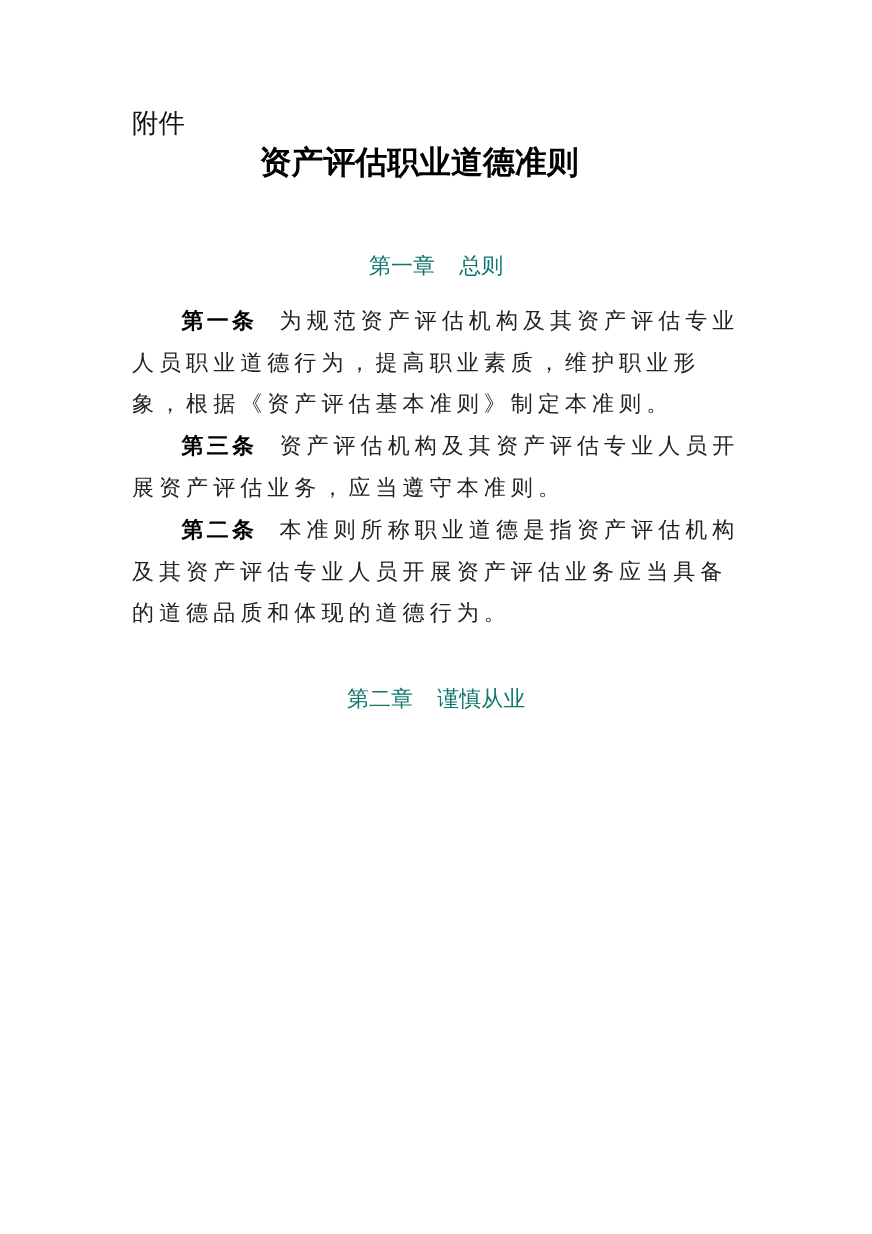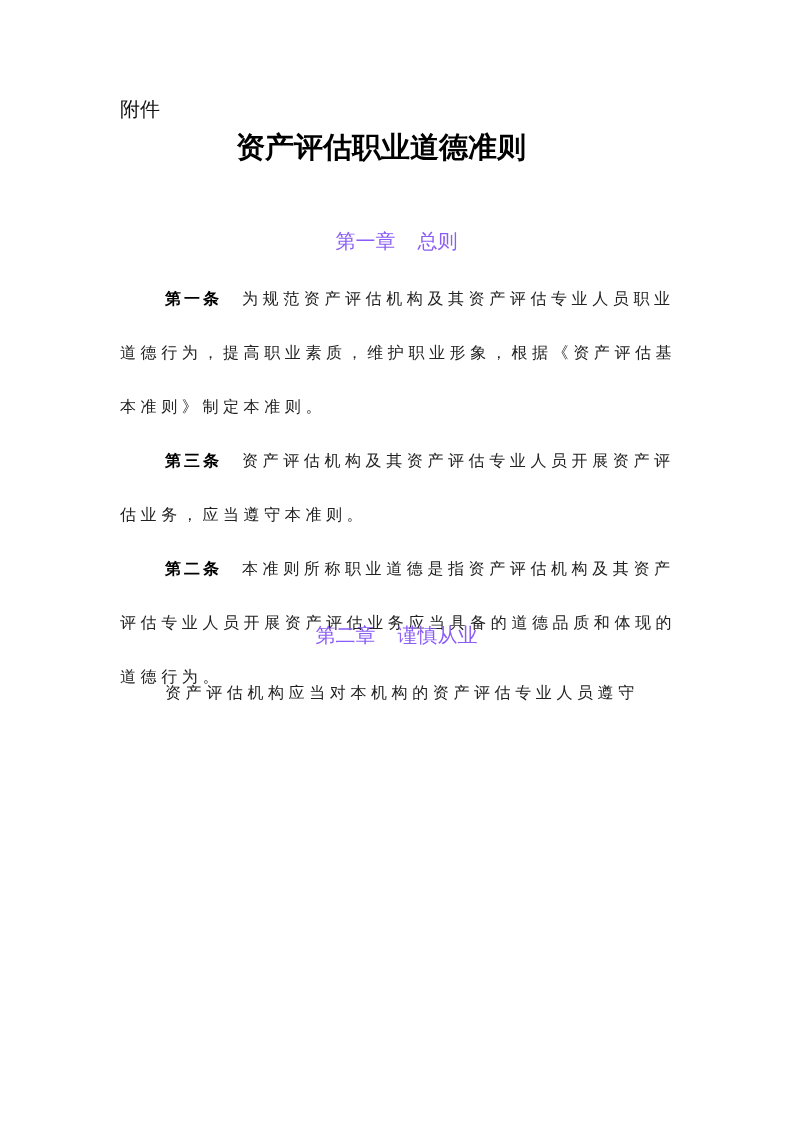--- a/index.html
+++ b/index.html
@@ -1,27 +1,27 @@
 <!DOCTYPE html>
 <html><head>
 <meta charset="utf-8">
 <style>
   html, body { margin: 0; padding: 0; background: #ffffff; }
   body { width: 793px; height: 1122px; position: relative; overflow: hidden;
          font-family: "DejaVu Serif", "Liberation Serif", serif; color: #1a1a1a; }
-  .attach { position: absolute; left: 120px; top: 96px; font-size: 20px;
+  .attach { position: absolute; left: 120px; top: 96px; font-size: 24px;
             font-family: "DejaVu Sans", "Liberation Sans", sans-serif; color:#111; }
   .title { position: absolute; left: 0; width: 762px; top: 128px; text-align: center;
            font-size: 29px; font-weight: bold; color: #000; letter-spacing: 0px;
            font-family: "DejaVu Serif", "Liberation Serif", serif; }
   .chapter { position: absolute; left: 0; width: 793px; text-align: center;
-             font-size: 20px; font-family: "DejaVu Sans", "Liberation Sans", sans-serif; color:#8b5cf6; }
+             font-size: 20px; font-family: "DejaVu Sans", "Liberation Sans", sans-serif; color:#0f766e; }
   .chapter .gap { display: inline-block; width: 22px; }
-  .body { position: absolute; left: 120px; width: 560px; font-size: 16px;
-          line-height: 54px; letter-spacing: 4.6px; color: #222; }
+  .body { position: absolute; left: 120px; width: 560px; font-size: 20px;
+          line-height: 38px; letter-spacing: 4.6px; color: #222; }
   .para { margin: 0; }
   .para.indent { text-indent: 45px; }
   .art { font-weight: bold; color: #000; letter-spacing: 3px; }
   .art-gap { display: inline-block; width: 20px; }
 </style>
 </head>
 <body>
 
 <div class="attach">附件</div>
 <div class="title">资产评估职业道德准则</div>
@@ -34,14 +34,13 @@
   <p class="para indent"><span class="art">第一条</span><span class="art-gap"></span><span>为规范资产评估机构及其资产评估专业人员职业道德行为，提高职业素质，维护职业形象，根据《资产评估基本准则》制定本准则。</span></p>
   <p class="para indent"><span class="art">第三条</span><span class="art-gap"></span><span>资产评估机构及其资产评估专业人员开展资产评估业务，应当遵守本准则。</span></p>
   <p class="para indent"><span class="art">第二条</span><span class="art-gap"></span><span>本准则所称职业道德是指资产评估机构及其资产评估专业人员开展资产评估业务应当具备的道德品质和体现的道德行为。</span></p>
 </div>
 
 <div class="chapter" style="top:622px;">
   <span>第二章</span><span class="gap"></span><span>谨慎从业</span>
 </div>
 
 <div class="body" style="top:666px;">
-  <p class="para indent"><span>资产评估机构应当对本机构的资产评估专业人员遵守</span></p>
 </div>
 
 </body></html>

